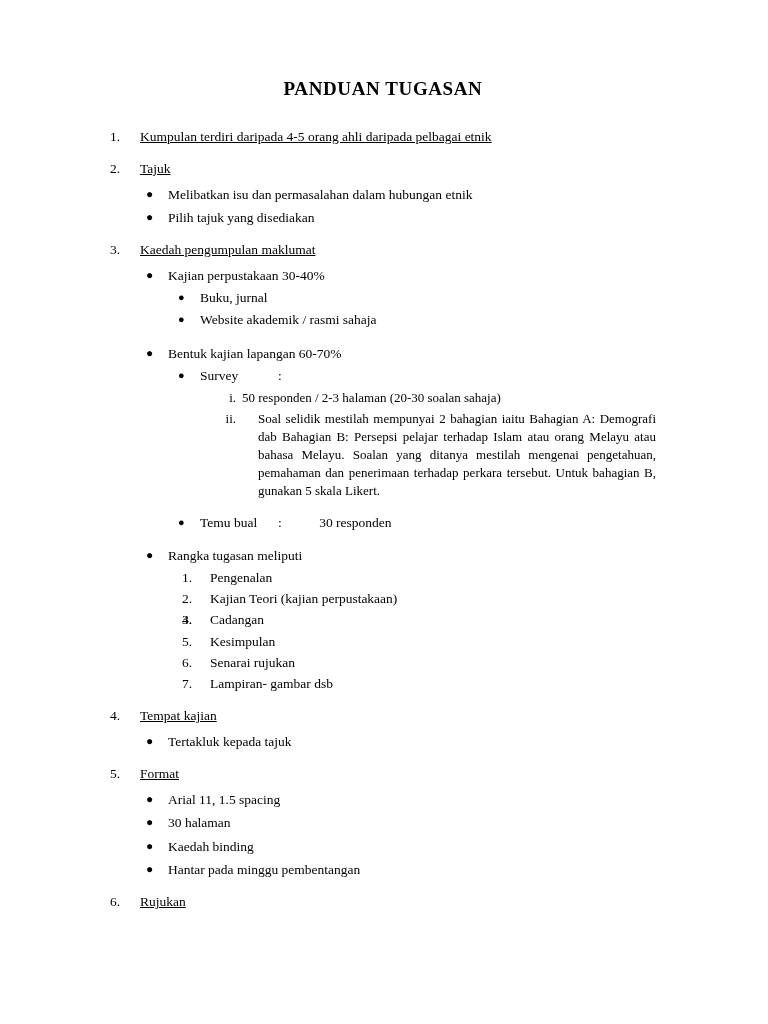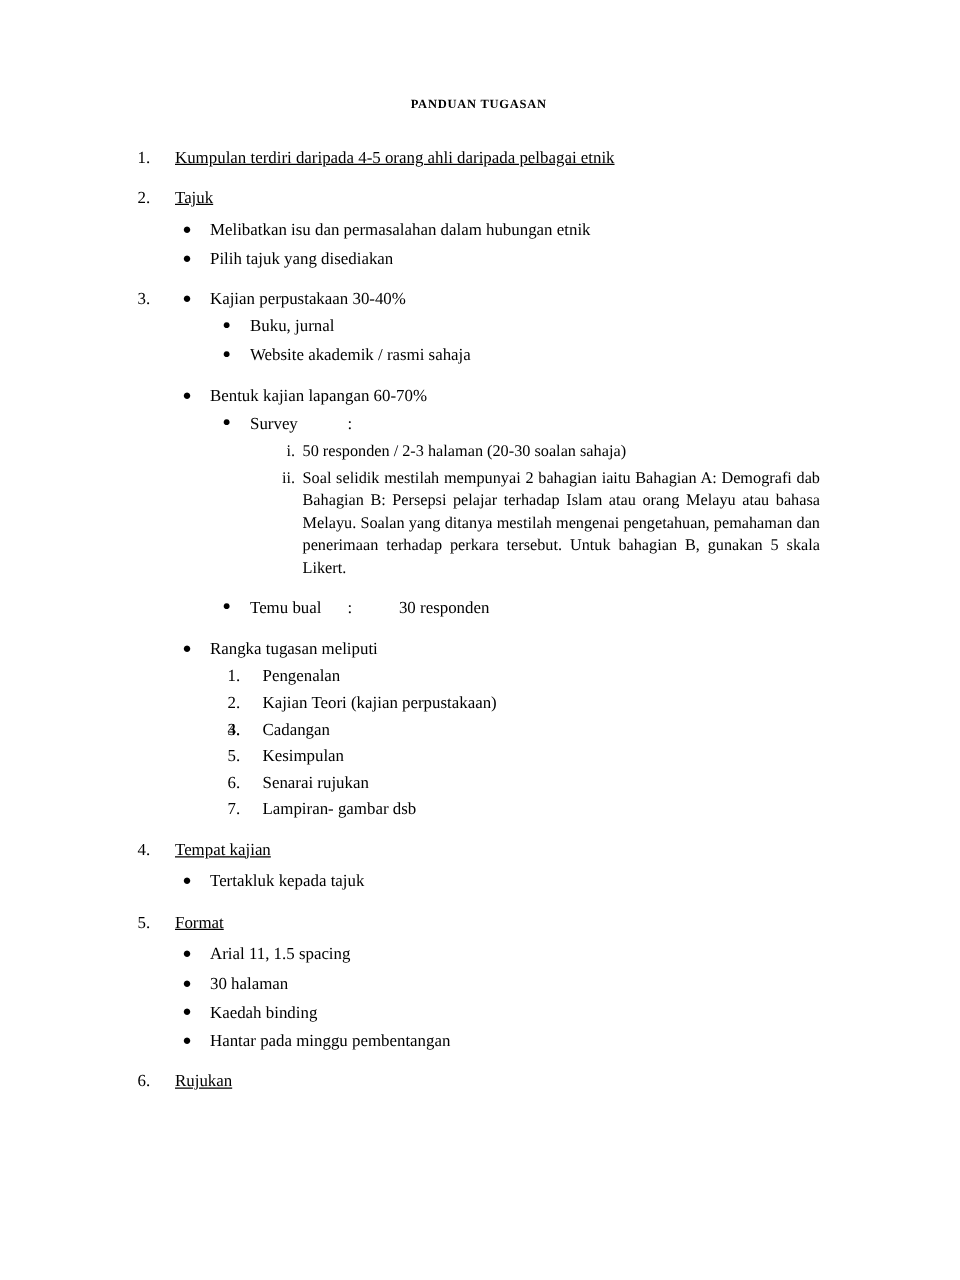--- a/index.html
+++ b/index.html
@@ -17,21 +17,21 @@
   }
   .page {
     box-sizing: border-box;
     width: 768px;
     height: 1024px;
     padding: 78px 112px 40px 110px;
     background: #fff;
   }
   .doc-title {
     text-align: center;
-    font-size: 10px;
+    font-size: 19px;
     font-weight: bold;
     letter-spacing: 0.6px;
     margin: 0 0 28px 0;
   }
 
   
   ol, ul {
     margin: 0;
     padding: 0;
     list-style: none;
@@ -111,20 +111,21 @@
     position: absolute;
     left: 14px;
     top: 0;
     width: 22px;
     text-align: right;
     font-size: 13px;
   }
   .justify {
     text-align: justify;
     text-justify: inter-word;
+    margin-left: 16px;
   }
 
   
   .lvl3num {
     margin-top: 4px;
   }
   .lvl3num > li {
     position: relative;
     padding-left: 42px;
     font-size: 13.5px;
@@ -169,20 +170,21 @@
         </li>
         <li>
           <span class="marker">●</span>
           <span>Pilih tajuk yang disediakan</span>
         </li>
       </ul>
     </li>
 
     <li>
       <span class="marker">3.</span>
+      <span class="txt">Kaedah pengumpulan maklumat</span>
 
       <ul class="lvl2">
 
         <li>
           <span class="marker">●</span>
           <span>Kajian perpustakaan 30-40%</span>
           <ul class="lvl3">
             <li>
               <span class="marker">●</span>
               <span>Buku, jurnal</span>

